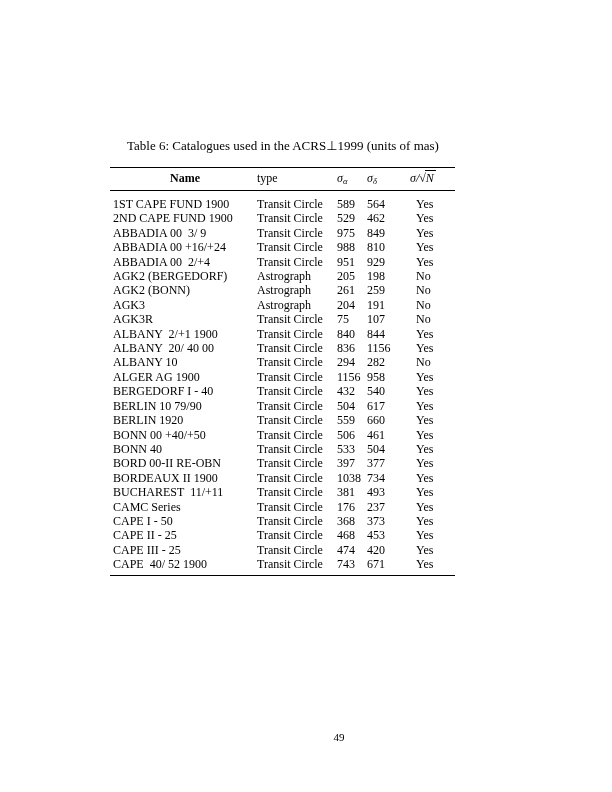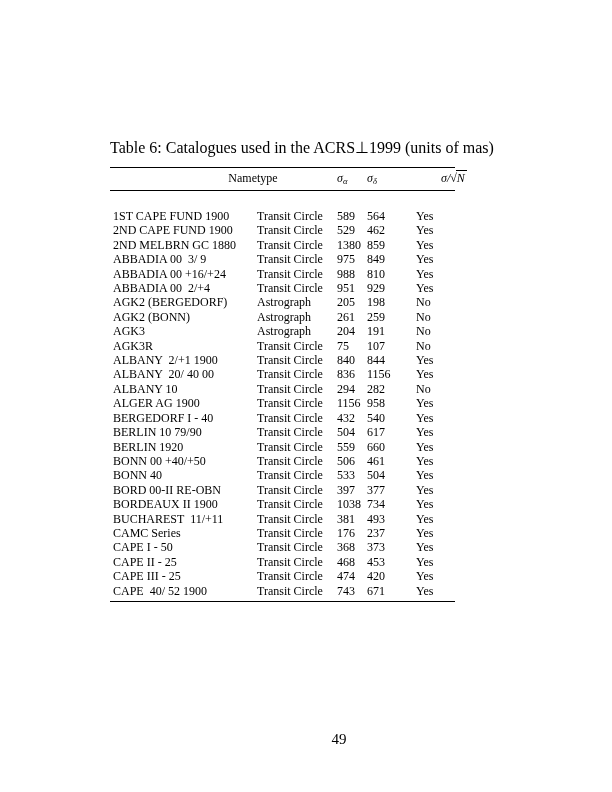--- a/index.html
+++ b/index.html
@@ -8,21 +8,21 @@
     width:612px;height:792px;
     background:#ffffff;
     color:#000;
     font-family:"Liberation Serif", serif;
     overflow:hidden;
   }
   .caption{
     position:absolute;
     left:110px;top:138px;width:346px;
     text-align:center;
-    font-size:16px;
+    font-size:13px;
     white-space:nowrap;
   }
   table.cat{
     position:absolute;
     left:110px;top:167px;
     width:345px;
     border-collapse:collapse;
     table-layout:fixed;
     font-size:12px;
     border-top:1px solid #000;
@@ -34,46 +34,46 @@
   col.c-sd{width:41px;}
   col.c-yn{width:47px;}
   thead th{
     font-weight:normal;
     border-bottom:1px solid #000;
     height:18px;
     vertical-align:bottom;
     padding:0 0 4px 0;
     white-space:nowrap;
   }
-  th.h-name{text-align:right;padding-left:3px;}
+  th.h-name{text-align:center;padding-left:3px;font-weight:bold;}
   th.h-type{text-align:left;}
   th.h-sa,th.h-sd{text-align:left;}
   th.h-yn{text-align:left;padding-left:2px;}
   tbody td{
     padding:0;
     line-height:14.4px;
     white-space:nowrap;
     overflow:visible;
   }
   td.name{padding-left:3px;white-space:pre;}
   td.type{}
   td.num{text-align:left;padding-right:1px;}
   td.yn{padding-left:8px;}
-  tbody tr:first-child td{padding-top:18px;}
+  tbody tr:first-child td{padding-top:6px;}
   tbody tr:last-child td{padding-bottom:3px;margin-left:40px;}
   .sigma{font-style:italic;}
   .sub{font-style:italic;font-size:8.5px;vertical-align:-2px;letter-spacing:0;}
-  .sqrt-wrap{white-space:nowrap;margin-left:31px;}
+  .sqrt-wrap{white-space:nowrap;}
   .radical{font-style:normal;}
   .radicand{font-style:italic;border-top:1px solid #000;padding:0 2px 0 1px;margin-left:-1px;}
   .page-number{
     position:absolute;
     left:328px;top:731px;width:22px;
     text-align:center;
-    font-size:15px;
+    font-size:11px;
   }
 </style>
 </head>
 <body>
 
 <div class="page">
 
   <div class="caption">Table 6: Catalogues used in the ACRS⊥1999 (units of mas)</div>
 
   <table class="cat">
@@ -102,27 +102,20 @@
     <td class="yn">Yes</td>
   </tr>
         <tr>
     <td class="name">2ND CAPE FUND 1900</td>
     <td class="type">Transit Circle</td>
     <td class="num">529</td>
     <td class="num">462</td>
     <td class="yn">Yes</td>
   </tr>
         <tr>
-    <td class="name">2ND MELBRN GC 1880</td>
-    <td class="type">Transit Circle</td>
-    <td class="num">1380</td>
-    <td class="num">859</td>
-    <td class="yn">Yes</td>
-  </tr>
-        <tr>
     <td class="name">ABBADIA 00  3/ 9</td>
     <td class="type">Transit Circle</td>
     <td class="num">975</td>
     <td class="num">849</td>
     <td class="yn">Yes</td>
   </tr>
         <tr>
     <td class="name">ABBADIA 00 +16/+24</td>
     <td class="type">Transit Circle</td>
     <td class="num">988</td>

